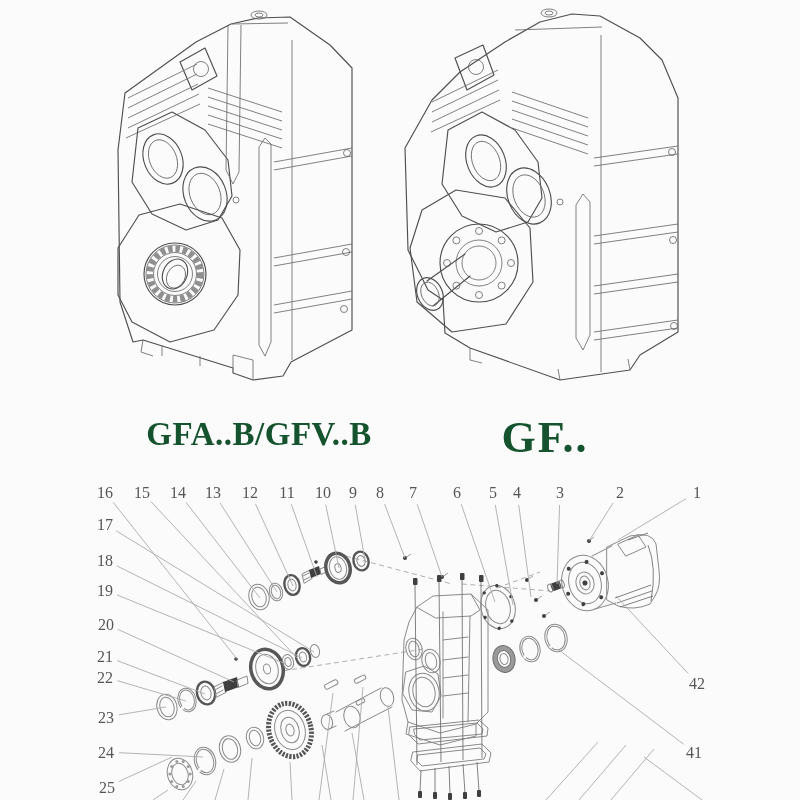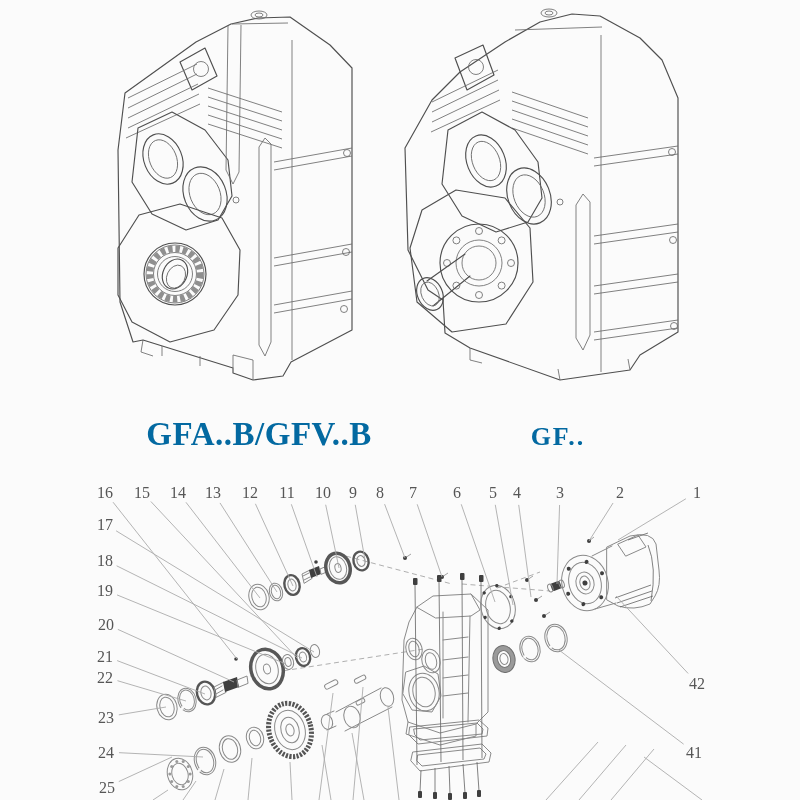--- a/index.html
+++ b/index.html
@@ -4,24 +4,24 @@
 <style>
   html,body{margin:0;padding:0;}
   body{
     width:800px;height:800px;position:relative;overflow:hidden;
     background:#fbfbfb;font-family:"Liberation Serif", serif;
   }
   #scene{position:absolute;left:0;top:0;}
   .model-label{
     position:absolute;transform:translate(-50%,-50%);
     font-family:"Liberation Serif", serif;font-weight:bold;
-    color:#0369a1;white-space:nowrap;letter-spacing:.5px;
+    color:#14532d;white-space:nowrap;letter-spacing:.5px;
   }
   #label-left{left:259px;top:434px;font-size:33px;}
-  #label-right{left:558px;top:437px;font-size:26px;letter-spacing:2px;}
+  #label-right{left:545px;top:437px;font-size:44px;letter-spacing:2px;}
   svg text.callout{
     font-family:"Liberation Serif", serif;font-size:16px;fill:#565656;
   }
   .outline{stroke:#4f4f4f;stroke-width:1.15;fill:none;stroke-linejoin:round;stroke-linecap:round;}
   .thin{stroke:#6a6a6a;stroke-width:.85;fill:none;}
   .part{stroke:#8a8a8a;stroke-width:1;fill:none;stroke-linejoin:round;stroke-linecap:round;}
   .partdark{stroke:#555;stroke-width:2.4;fill:none;}
   .rim{stroke:#575757;fill:#fbfbfb;}
   .darkfill{fill:#3f3f3f;stroke:none;}
   .dash{stroke:#9c9c9c;stroke-width:.8;fill:none;stroke-dasharray:5 3.5;}

